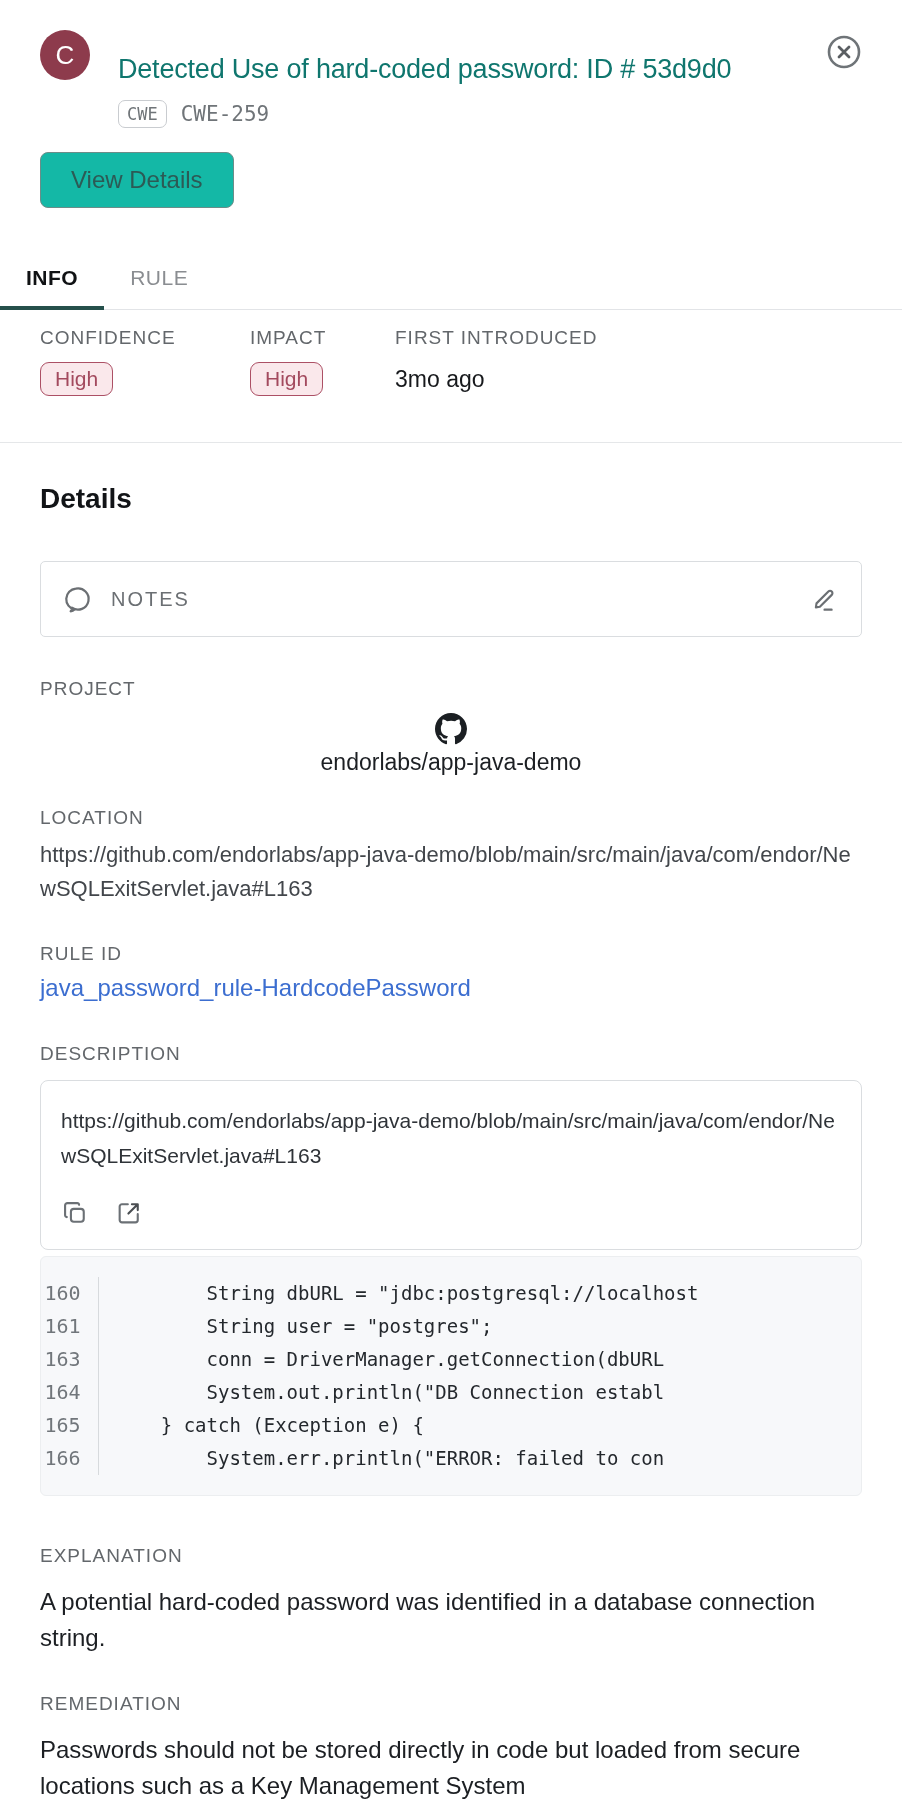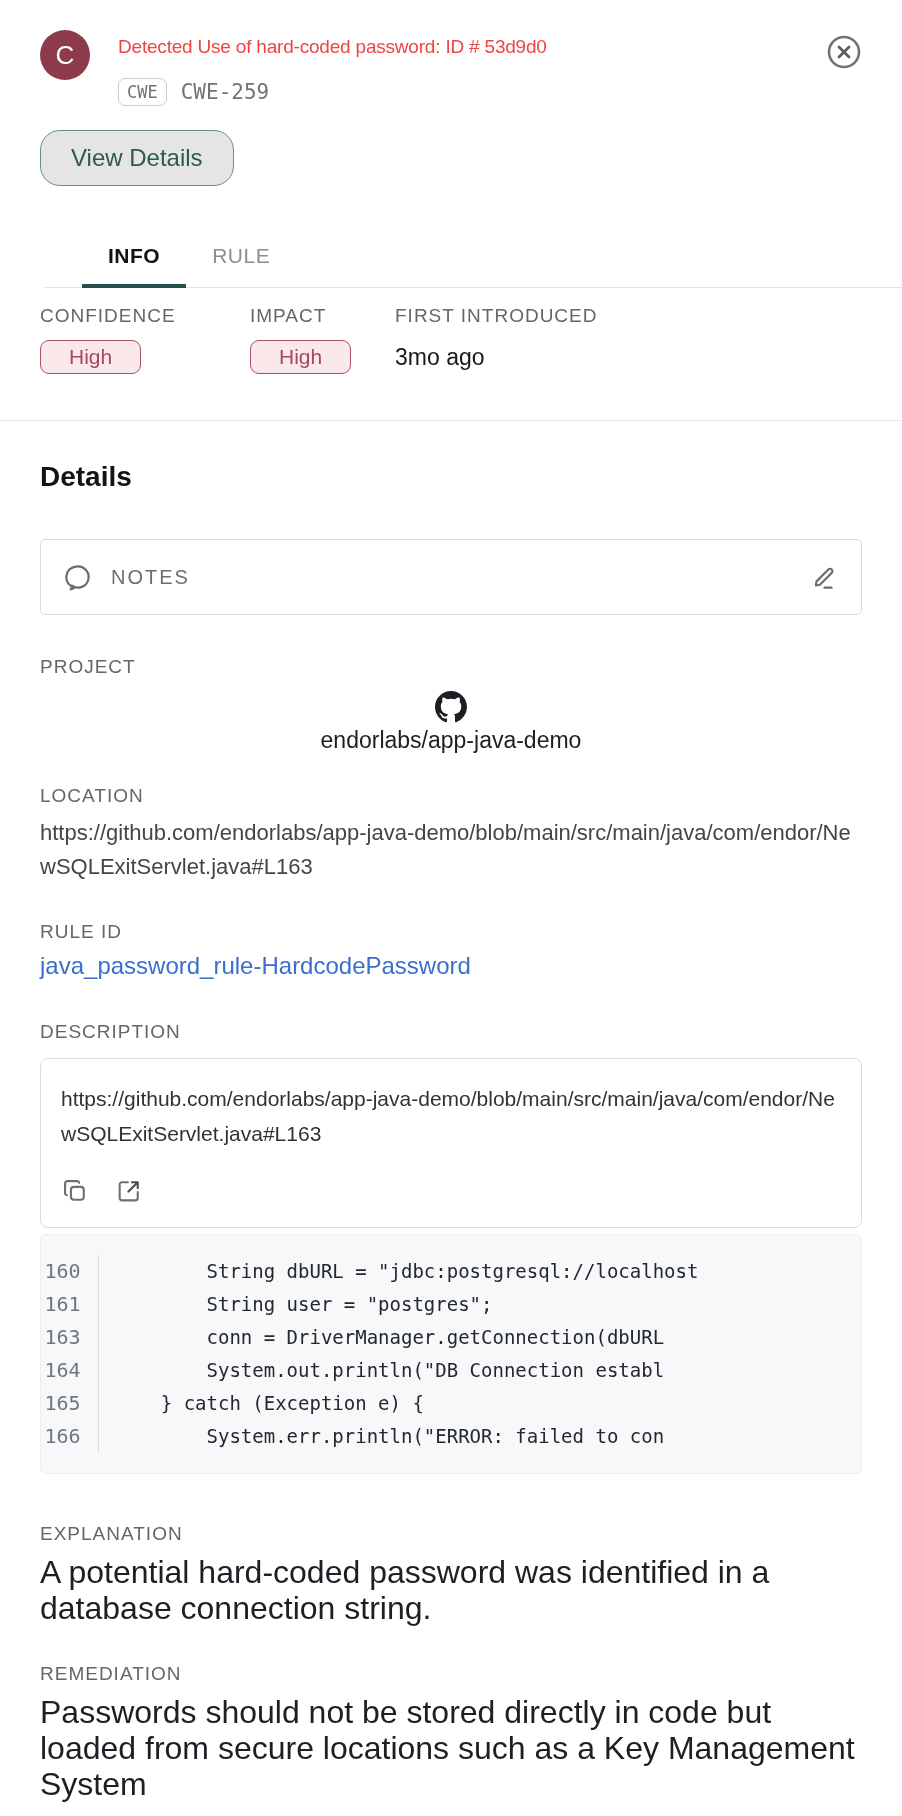--- a/index.html
+++ b/index.html
@@ -18,69 +18,69 @@
   .header-row { display: flex; align-items: flex-start; padding-top: 28px; }
   .sev-avatar {
     width: 50px; height: 50px; border-radius: 50%;
     background: #8d3b4c; color: #ffffff;
     font-size: 26px; font-weight: 500;
     display: flex; align-items: center; justify-content: center;
     flex: 0 0 auto; margin-top: 2px;
   }
   .title-wrap { flex: 1 1 auto; padding-left: 28px; padding-right: 16px; }
   .finding-title {
-    font-size: 19px; line-height: 38px; font-weight: 500; color: #ef4444;
-    max-width: 660px; letter-spacing: -0.2px;
+    font-size: 27px; line-height: 38px; font-weight: 500; color: #0f766e;
+    max-width: 660px; letter-spacing: -0.2px; margin-top: 22px;
   }
   .cwe-row { display: flex; align-items: center; gap: 14px; margin-top: 12px; }
   .cwe-chip {
     font-family: "DejaVu Sans Mono", monospace;
     font-size: 17px; color: #6f7478;
     border: 1px solid #c9ccd0; border-radius: 7px;
     padding: 3px 8px;
   }
   .cwe-id { font-family: "DejaVu Sans Mono", monospace; font-size: 21px; color: #6f7478; }
   .close-btn {
     width: 36px; height: 36px; border: none; background: transparent;
     cursor: pointer; flex: 0 0 auto; margin-top: 6px; padding: 0;
   }
   .view-details-btn {
     margin-top: 24px; margin-left: 40px;
-    background: #e5e5e5; border: 1px solid #6b8d89; border-radius: 20px;
+    background: #14b8a6; border: 1px solid #6b8d89; border-radius: 8px;
     color: #2c5a55; font-size: 24px; font-weight: 500;
     padding: 13px 30px; cursor: pointer;
     font-family: "Liberation Sans", sans-serif;
   }
 
   
   .tab-bar {
     margin-top: 44px;
     border-bottom: 1px solid #e2e4e7;
-    display: flex; padding-left: 38px; margin-left: 44px;
+    display: flex; 
   }
   .tab {
     padding: 14px 26px 16px 26px;
     font-size: 21px; letter-spacing: 0.5px;
     color: #8a8d91; cursor: pointer;
     border-bottom: 4px solid transparent;
     margin-bottom: -1px;
   }
   .tab.active { color: #101214; font-weight: 700; border-bottom-color: #25504b; }
 
   
   .meta-row { display: flex; padding-top: 16px; padding-bottom: 46px; }
   .meta-col-1 { width: 210px; }
   .meta-col-2 { width: 145px; }
   .label {
     font-size: 19px; color: #63676b; letter-spacing: 1px; line-height: 24px;
   }
   .sev-badge {
     display: inline-block; margin-top: 12px;
     background: #fae8eb; border: 1.5px solid #ac5065; border-radius: 9px;
-    color: #a34a5e; font-size: 21px; padding: 4px 28px;
+    color: #a34a5e; font-size: 21px; padding: 4px 14px;
   }
   .meta-value { margin-top: 12px; font-size: 23px; color: #17191c; line-height: 34px; }
   .divider { border: none; border-top: 1px solid #e5e7e9; height: 0; }
 
   
   .details-heading { margin-top: 40px; font-size: 28px; font-weight: 700; color: #121417; }
 
   .notes-box {
     margin-top: 46px; height: 76px;
     border: 1px solid #dadde0; border-radius: 5px;
@@ -113,21 +113,21 @@
   .code-num {
     flex: 0 0 58px; text-align: center; padding-right: 14px;
     font-family: "DejaVu Sans Mono", monospace; font-size: 20px; color: #71767b;
     border-right: 1px solid #d7dadd;
   }
   .code-text {
     flex: 1 1 auto; padding-left: 16px;
     font-family: "DejaVu Sans Mono", monospace; font-size: 19px; color: #24282d;
     white-space: pre; overflow: hidden;
   }
-  .body-text { margin-top: 8px; font-size: 32px; color: #1c1f23; line-height: 36px; max-width: 830px; }
+  .body-text { margin-top: 16px; font-size: 24px; color: #1c1f23; line-height: 36px; max-width: 830px; }
 
   svg.ic { display: block; }
 </style>
 </head>
 <body>
 
 
 
 
 <div class="header-row px">

